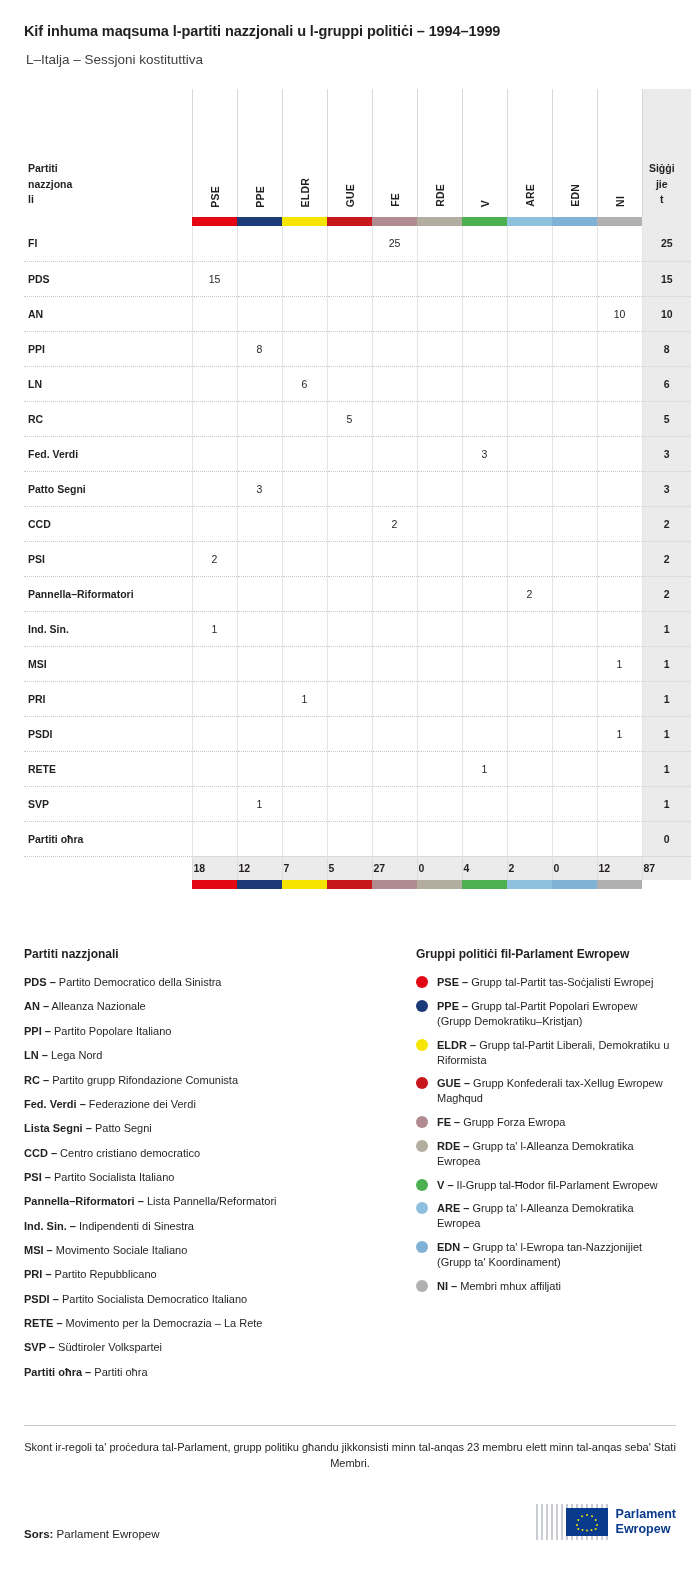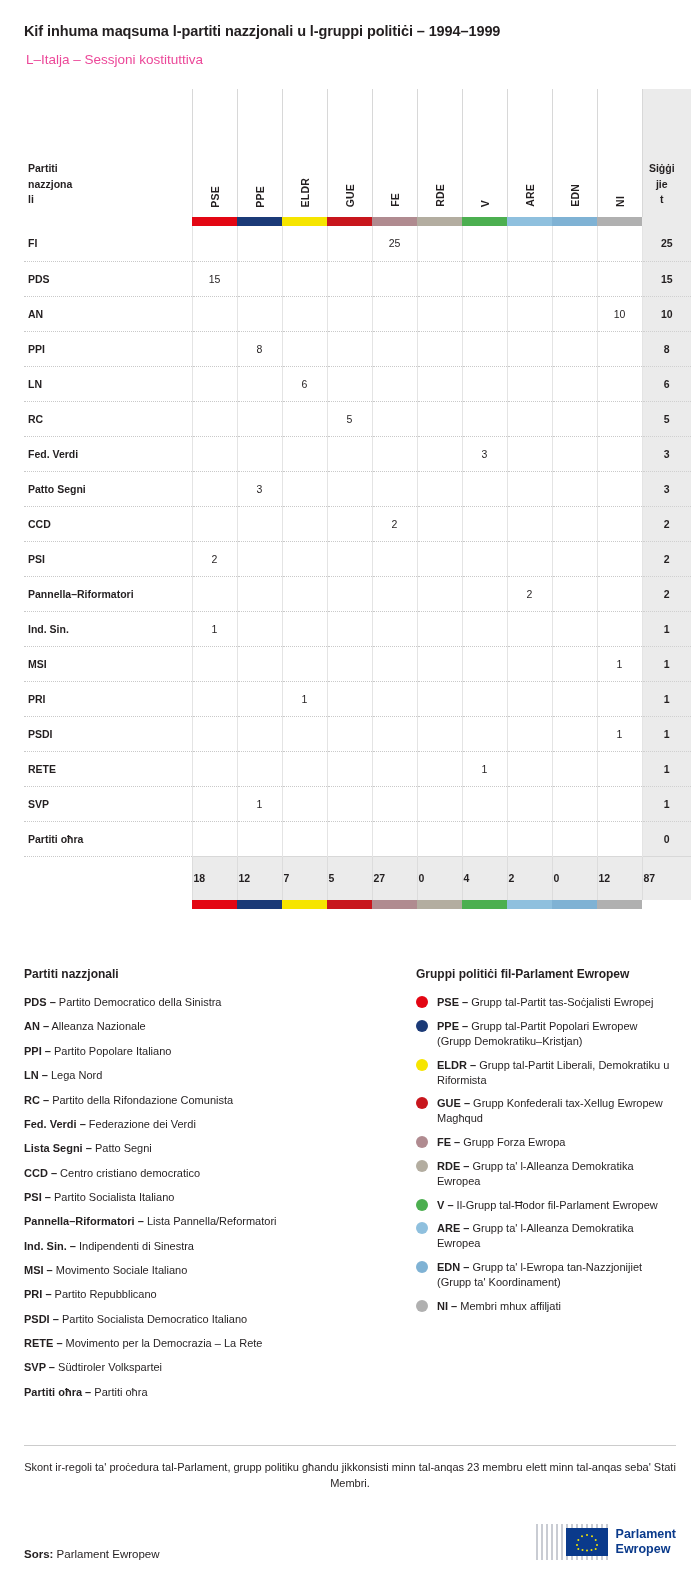--- a/index.html
+++ b/index.html
@@ -17,21 +17,21 @@
     font-size: 14.5px;
     font-weight: bold;
     margin: 0 0 12px 0;
     letter-spacing: -0.1px;
     line-height: 1.25;
   }
   h2.subtitle {
     font-size: 13.5px;
     font-weight: normal;
     margin: 0 0 22px 2px;
-    color: #ec4899;
+    color: #404040;
   }
 
   
   .table-wrap { width: 652px; margin: 0 0 0 0; position: relative; }
   table.matrix {
     border-collapse: collapse;
     width: 652px;
     table-layout: fixed;
     font-size: 10.5px;
   }
@@ -101,21 +101,21 @@
     color: #231f20;
   }
   tbody td.total {
     background: #ebebeb;
     font-weight: bold;
     border-bottom: 1px dotted #d0d0d0;
   }
   tr.totals td {
     background: #ebebeb;
     font-weight: bold;
-    height: 44px;
+    height: 24px;
     border-bottom: none;
     border-top: 1px solid #d8d8d8;
   }
   tr.totals td.party { background: #ffffff; border-top: none; }
   tr.totals td.num { border-left: 1px solid #dcdcdc; border-right: 1px solid #dcdcdc; }
   tr.footbar td { padding:0; height: 9px; border:none; }
   tr.footbar td.blank { background: transparent; }
 
   
   .legends {
@@ -534,21 +534,21 @@
   </div>
 
   <div class="legends">
     <div class="legend-col-left">
       <div class="legend-title">Partiti nazzjonali</div>
       <div id="party-legend-list">
           <div class="legend-item"><b>PDS –</b> <span>Partito Democratico della Sinistra</span></div>
           <div class="legend-item"><b>AN –</b> <span>Alleanza Nazionale</span></div>
           <div class="legend-item"><b>PPI –</b> <span>Partito Popolare Italiano</span></div>
           <div class="legend-item"><b>LN –</b> <span>Lega Nord</span></div>
-          <div class="legend-item"><b>RC –</b> <span>Partito della Rifondazione Comunista</span></div>
+          <div class="legend-item"><b>RC –</b> <span>Partito grupp Rifondazione Comunista</span></div>
           <div class="legend-item"><b>Fed. Verdi –</b> <span>Federazione dei Verdi</span></div>
           <div class="legend-item"><b>Lista Segni –</b> <span>Patto Segni</span></div>
           <div class="legend-item"><b>CCD –</b> <span>Centro cristiano democratico</span></div>
           <div class="legend-item"><b>PSI –</b> <span>Partito Socialista Italiano</span></div>
           <div class="legend-item"><b>Pannella–Riformatori –</b> <span>Lista Pannella/Reformatori</span></div>
           <div class="legend-item"><b>Ind. Sin. –</b> <span>Indipendenti di Sinestra</span></div>
           <div class="legend-item"><b>MSI –</b> <span>Movimento Sociale Italiano</span></div>
           <div class="legend-item"><b>PRI –</b> <span>Partito Repubblicano</span></div>
           <div class="legend-item"><b>PSDI –</b> <span>Partito Socialista Democratico Italiano</span></div>
           <div class="legend-item"><b>RETE –</b> <span>Movimento per la Democrazia – La Rete</span></div>

